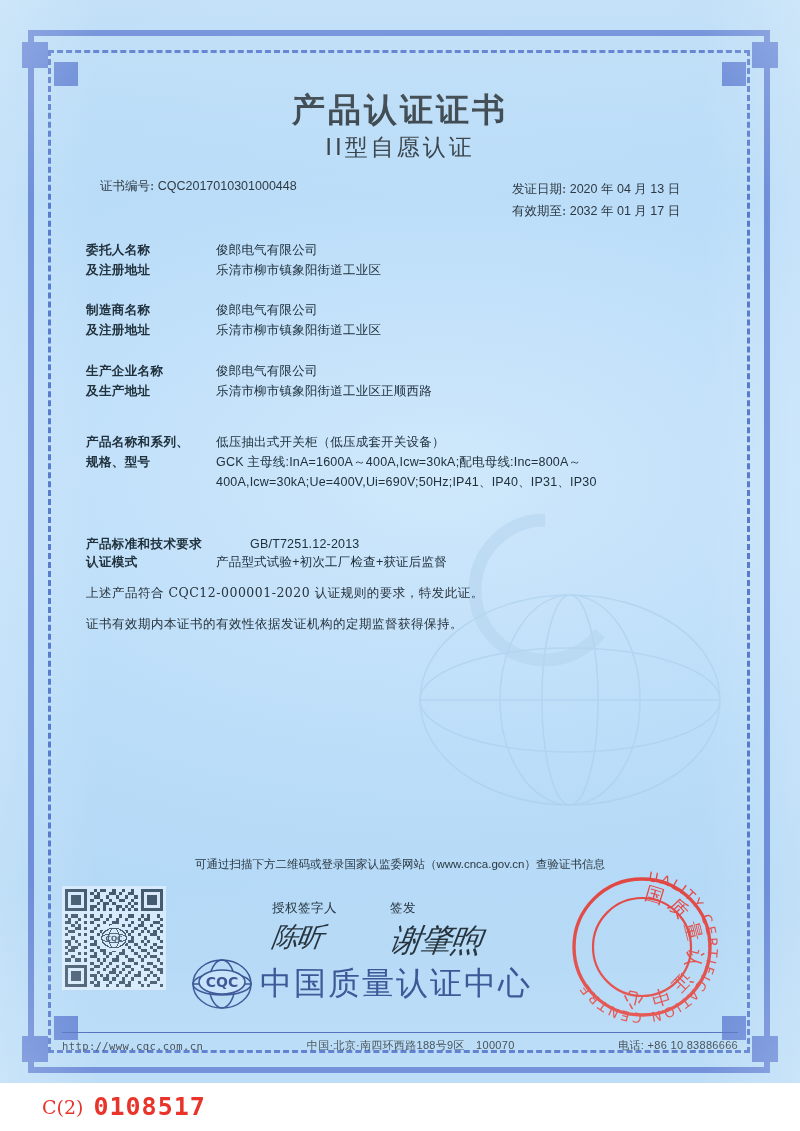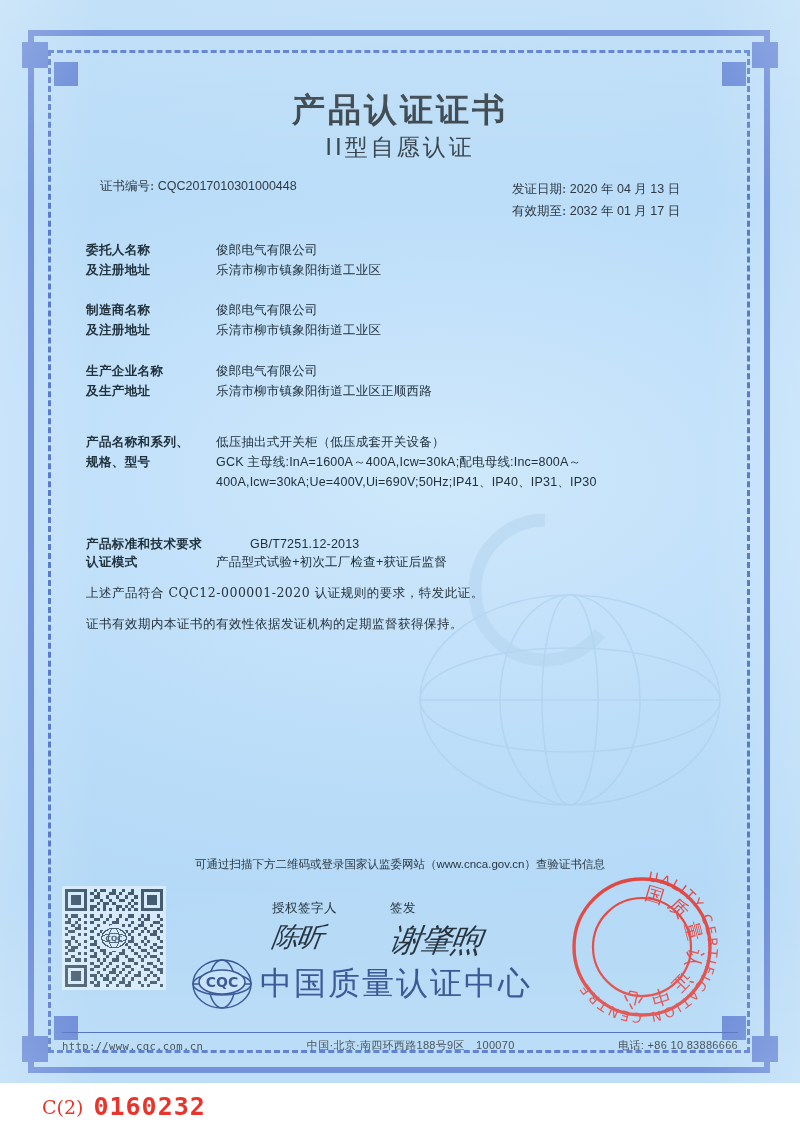--- a/index.html
+++ b/index.html
@@ -472,14 +472,14 @@
     <div class="f-url">http://www.cqc.com.cn</div>
     <div class="f-addr">中国·北京·南四环西路188号9区　100070</div>
     <div class="f-tel">电话: +86 10 83886666</div>
   </div>
 </div>
 
 <div class="bottom-strip"></div>
 
 <div class="serial">
   <span class="prefix">C(2)</span>
-  <span class="digits">0160232</span>
+  <span class="digits">0108517</span>
 </div>
 
 </body></html>

